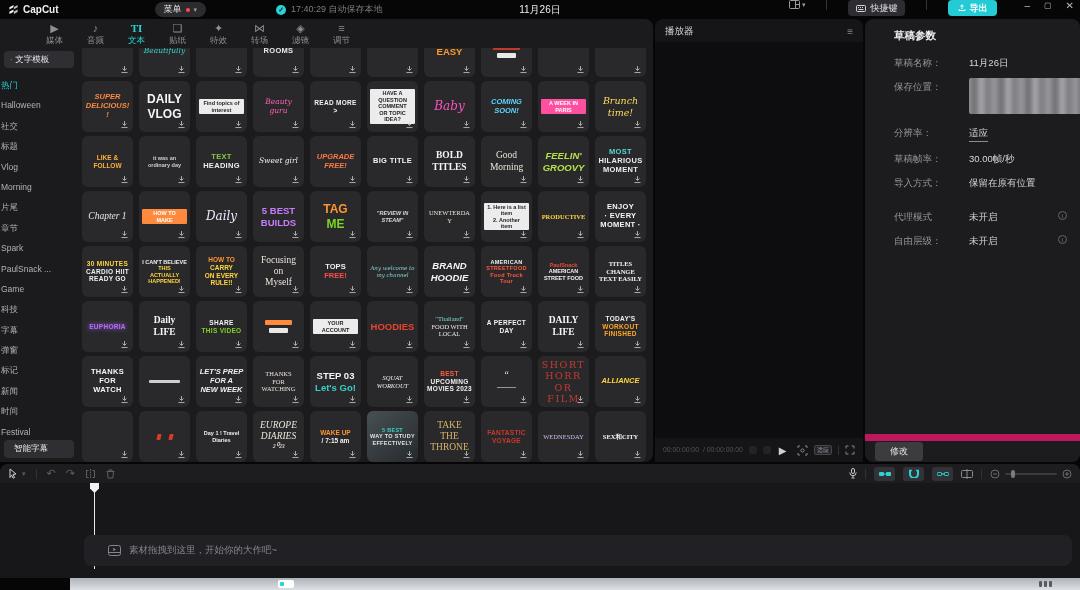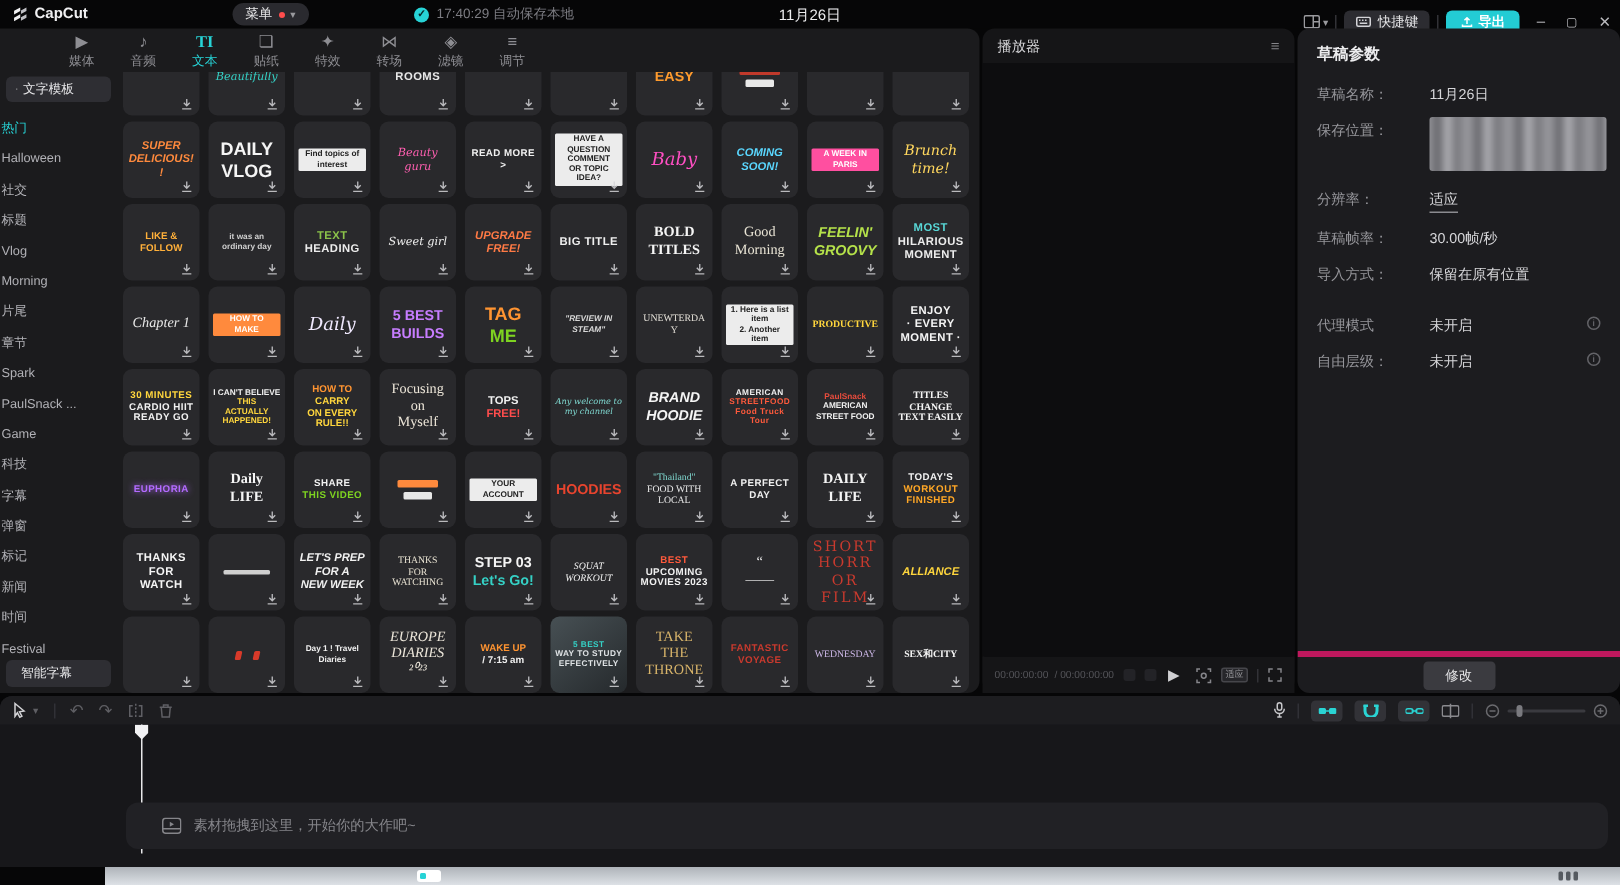--- a/index.html
+++ b/index.html
@@ -9,31 +9,31 @@
   
   .titlebar{position:absolute;left:0;top:0;width:1080px;height:19px;display:flex;align-items:center;background:#060607;color:#c9c9cd;}
   .logo{display:flex;align-items:center;gap:4px;margin-left:8px;}
   .logo-name{font-size:10px;font-weight:700;color:#f0f0f2;}
   .menu-pill{display:flex;align-items:center;gap:4px;background:#2a2a2f;border-radius:8px;padding:1px 9px;margin-left:96px;font-size:9px;color:#e4e4e6;}
   .menu-dot{width:4px;height:4px;border-radius:50%;background:#ff4d4d;}
   .chev{font-size:7px;color:#9a9a9e;}
   .autosave{display:flex;align-items:center;gap:5px;margin-left:70px;font-size:9px;color:#7c7c82;}
   .cloud{width:10px;height:10px;border-radius:50%;background:#27d3d6;color:#06282a;font-size:7px;line-height:10px;text-align:center;font-weight:700;}
   .doc-title{position:absolute;left:0;right:0;text-align:center;font-size:10px;color:#ececee;pointer-events:none;}
-  .tb-right{position:absolute;right:6px;top:0;height:29px;display:flex;align-items:center;gap:5px;}
+  .tb-right{position:absolute;right:6px;top:0;height:29px;display:flex;align-items:flex-start;gap:21px;}
   .tb-ic{color:#9a9a9e;font-size:10px;display:flex;align-items:center;gap:2px;}
   .tb-sep{width:1px;height:10px;background:#323237;}
   .pill-btn{display:flex;align-items:center;gap:4px;background:#2c2c31;border-radius:4px;padding:1.5px 8px;font-size:9px;color:#e4e4e6;}
   .export-btn{display:flex;align-items:center;gap:3px;background:#23ccd4;border-radius:4px;padding:1.5px 10px;font-size:9px;color:#fff;font-weight:700;}
   .winctl{display:flex;align-items:center;gap:14px;margin-left:6px;color:#b9b9bd;font-size:10px;}
 
   
   .left-panel{position:absolute;left:0;top:19px;width:653px;height:443px;background:#1b1b1d;border-radius:0 8px 8px 0;}
   .player-panel{position:absolute;left:655px;top:19px;width:208px;height:443px;background:#151517;border-radius:8px;display:flex;flex-direction:column;}
-  .params-panel{position:absolute;left:865px;top:19px;width:215px;height:443px;background:#1c1c1f;border-radius:8px;overflow:hidden;}
+  .params-panel{position:absolute;left:865px;top:19px;width:215px;height:443px;background:#1c1c1f;border-radius:8px;overflow:hidden;padding-left:16px;}
 
   
   .tabbar{display:flex;gap:24px;padding:3px 0 0 46px;height:29px;}
   .tab{display:flex;flex-direction:column;align-items:center;gap:0px;color:#8e8e93;cursor:pointer;}
   .tab .tic{font-size:11px;line-height:13px;height:13px;}
   .tab .tlb{font-size:8.5px;line-height:10px;}
   .tab.active{color:#27d3d6;}
 
   .panel-body{position:absolute;left:0;top:29px;right:0;bottom:0;}
   
@@ -92,21 +92,21 @@
   .prow .vl{color:#d6d6d9;}
   .vl.link{border-bottom:1px solid #8b8b90;padding-bottom:1px;cursor:pointer;}
   .prow.masked{min-height:46px;}
   .mosaic{position:absolute;left:88px;top:3px;width:118px;height:36px;border-radius:2px;overflow:hidden;}
   .mosaic::before{content:"";position:absolute;inset:-5px;
     background:repeating-linear-gradient(90deg,#96969b 0 7px,#6e6e73 7px 14px,#aaaaaf 14px 20px,#7c7c81 20px 27px),
                repeating-linear-gradient(0deg,rgba(0,0,0,.35) 0 6px,rgba(255,255,255,.14) 6px 12px);
     filter:blur(2.5px);}
   .pgap{height:10px;}
   .prow .info{margin-left:auto;width:9px;height:9px;border:1px solid #636368;border-radius:50%;color:#85858a;font-size:6px;line-height:8px;text-align:center;}
-  .pp-footer{position:absolute;left:0;right:0;bottom:0;height:28px;border-top:4px solid #be185d;display:flex;align-items:center;justify-content:center;padding:0 10px;}
+  .pp-footer{position:absolute;left:0;right:0;bottom:0;height:28px;border-top:7px solid #be185d;display:flex;align-items:center;justify-content:flex-start;padding:0 10px;}
   .modify-btn{background:#3b3b40;border:none;border-radius:3px;color:#e4e4e6;font-size:9px;padding:3px 15px;cursor:pointer;}
 
   
   .timeline{position:absolute;left:0;top:464px;width:1080px;height:114px;background:#17171a;border-radius:8px 8px 0 0;}
   .tl-toolbar{height:19px;display:flex;align-items:center;padding:0 8px;gap:10px;background:#1d1d20;border-radius:8px 8px 0 0;}
   .tl-ic{display:flex;align-items:center;color:#5f5f64;font-size:11px;}
   .tl-ic.on{color:#d2d2d5;}
   .tl-sep{width:1px;height:10px;background:#313136;}
   .tl-right{margin-left:auto;display:flex;align-items:center;gap:8px;}
   .toggle{width:21px;height:14px;background:#323237;border-radius:3px;display:flex;align-items:center;justify-content:center;}

